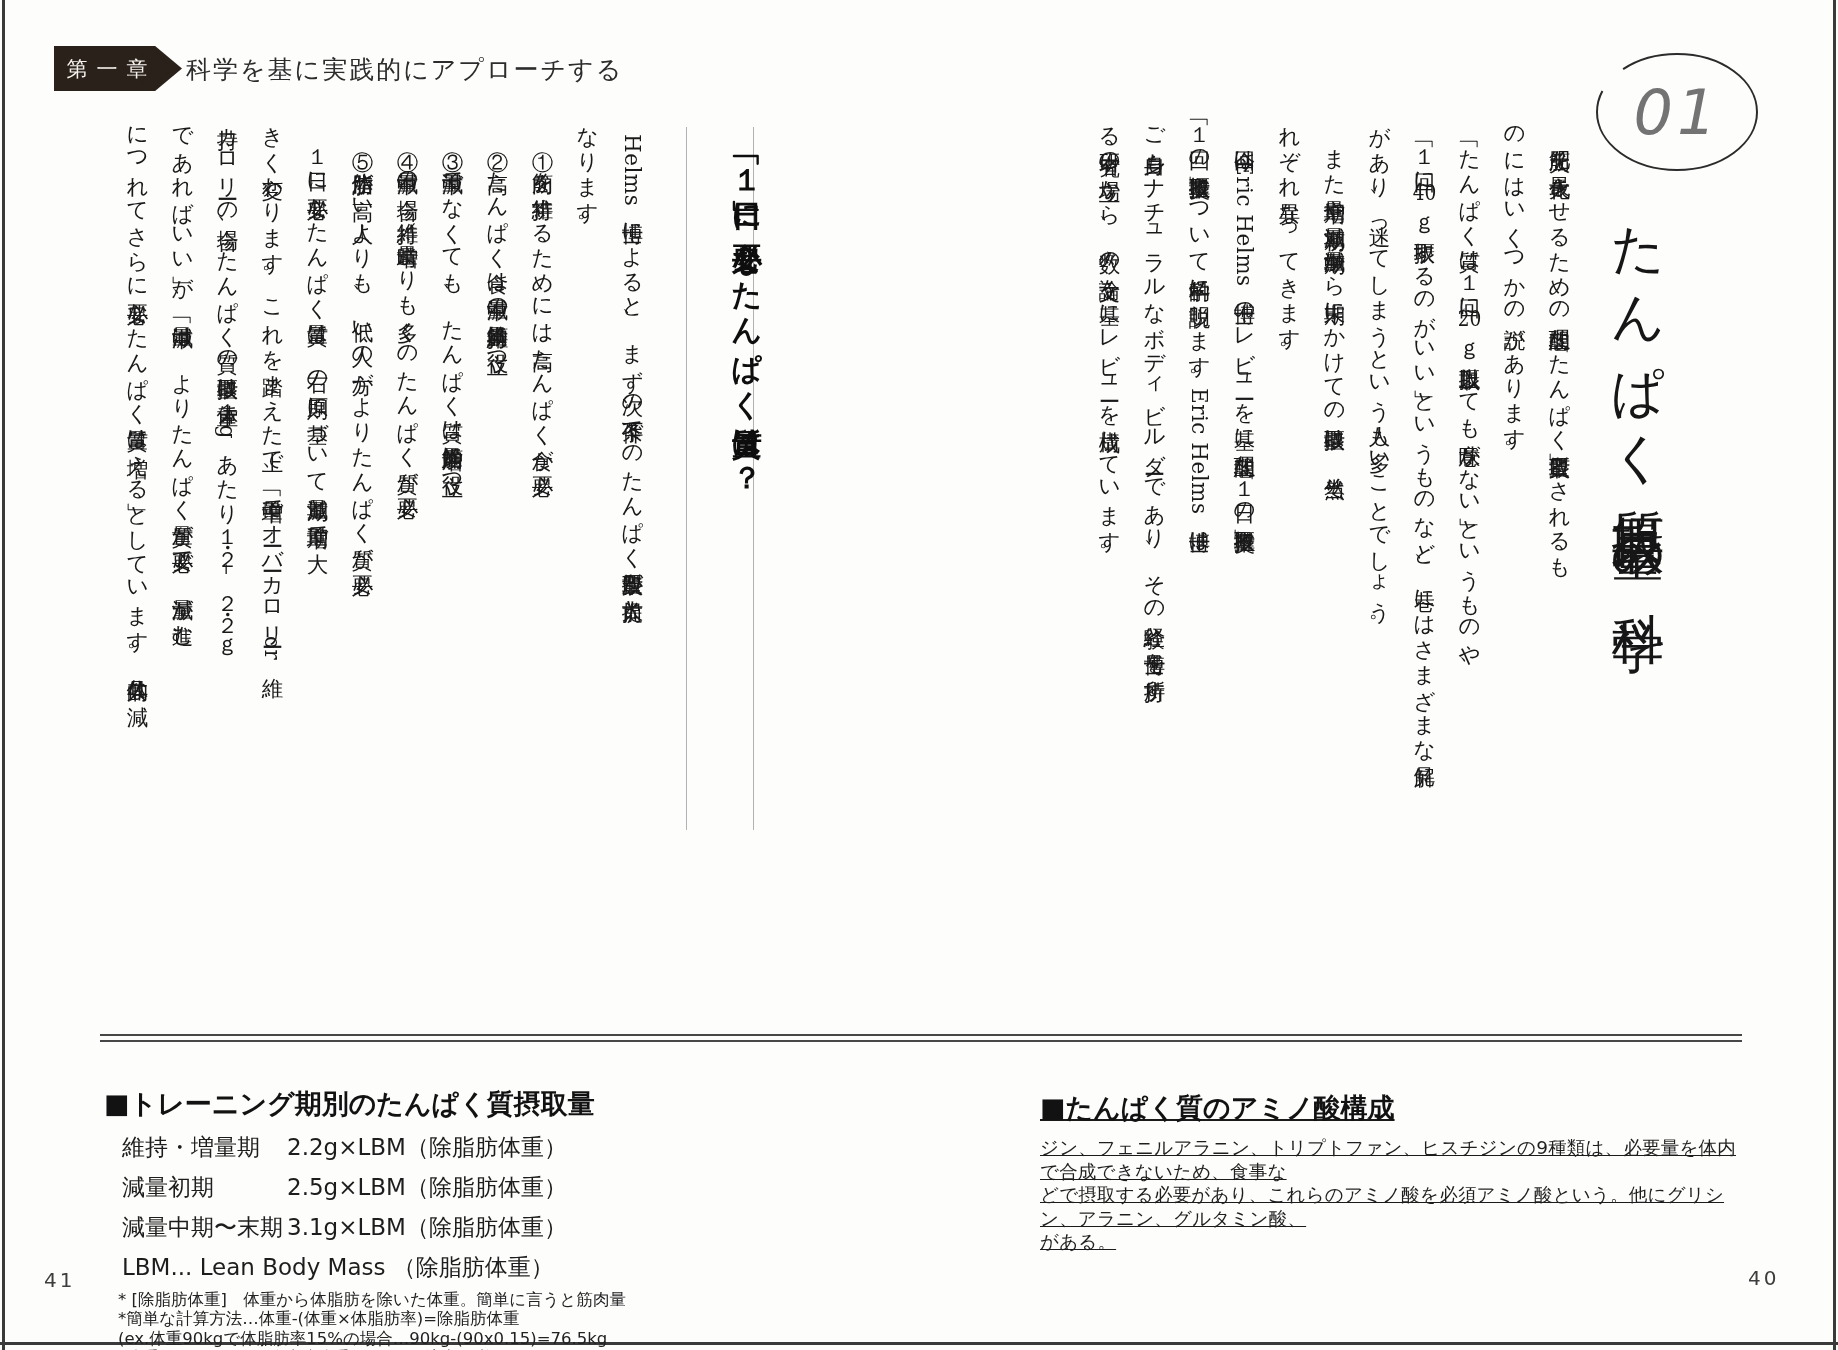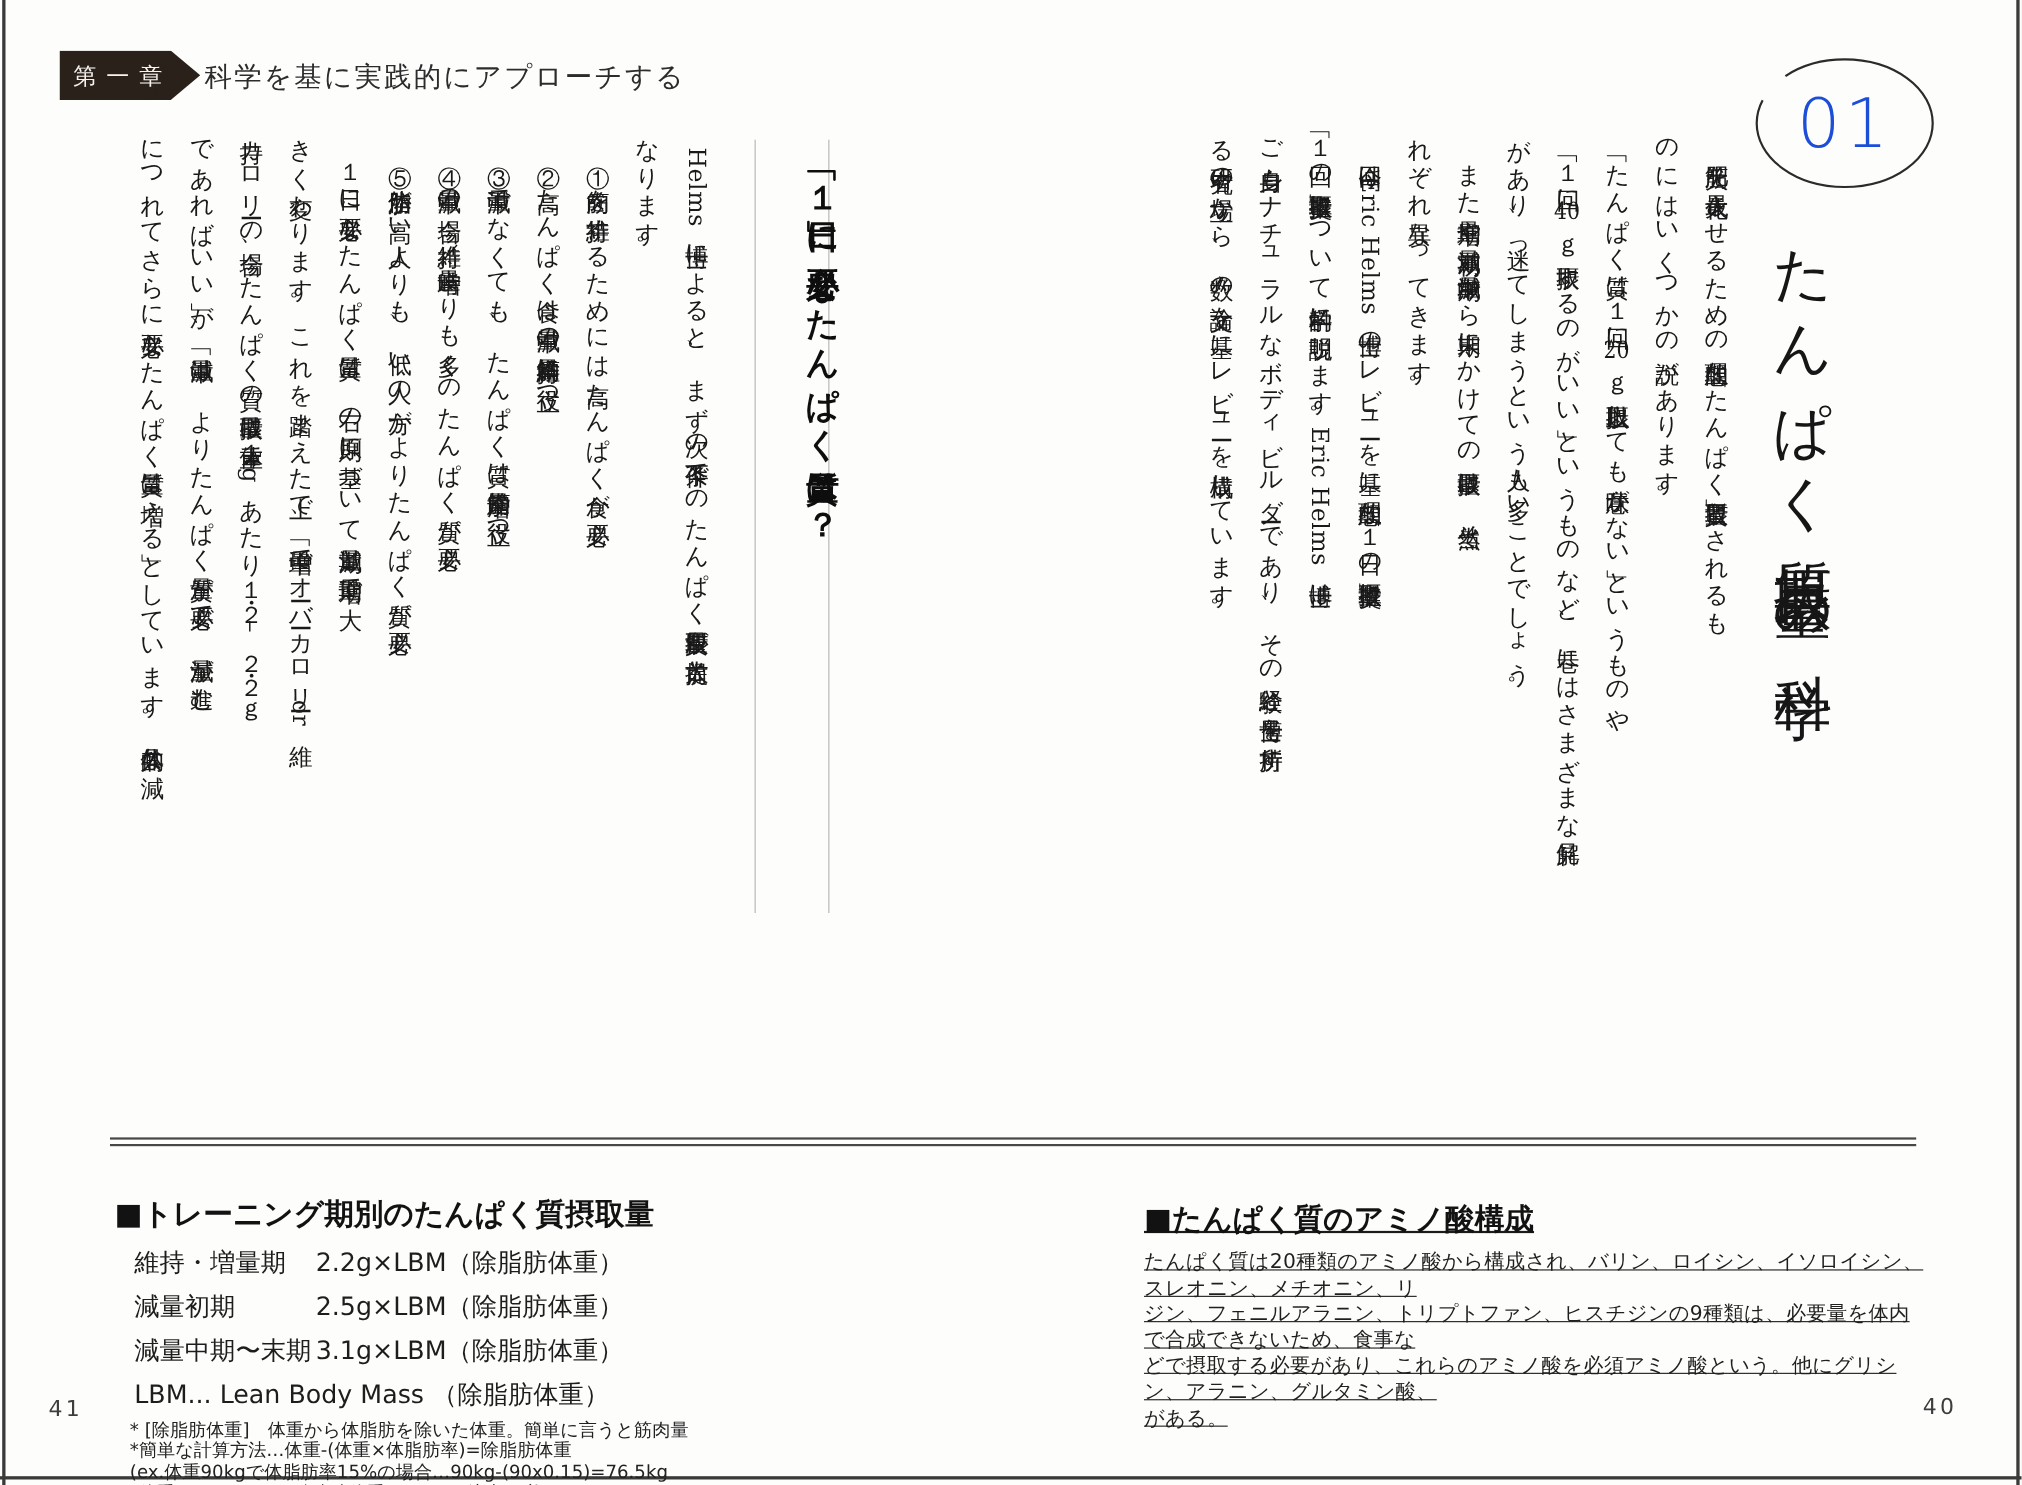--- a/index.html
+++ b/index.html
@@ -15,21 +15,21 @@
   .badge{position:absolute;left:6px;top:46px;width:128px;height:45px;background:#2a211b;
          clip-path:polygon(0 0,79% 0,100% 50%,79% 100%,0 100%);
          display:flex;align-items:center;justify-content:center;padding-right:22px;box-sizing:border-box;margin-left:48px;}
   .badge span{color:#f6f3ef;font-size:21px;letter-spacing:9px;text-indent:9px;}
   .chevrons{position:absolute;left:134px;top:45px;}
   .htitle{position:absolute;left:186px;top:53px;font-size:25px;letter-spacing:2px;color:#2c2c2c;}
 
   
   .numcircle{position:absolute;left:1592px;top:48px;width:170px;height:128px;}
   .secnum{position:absolute;left:1592px;top:48px;width:170px;height:128px;display:flex;align-items:center;justify-content:center;
-          font-family:"DejaVu Sans","Liberation Sans",sans-serif;font-weight:300;font-size:62px;letter-spacing:4px;color:#1d4ed8;}
+          font-family:"DejaVu Sans","Liberation Sans",sans-serif;font-weight:300;font-size:62px;letter-spacing:4px;color:#737373;font-style:italic;}
   .main-title{position:absolute;right:128px;top:188px;height:700px;writing-mode:vertical-rl;text-orientation:mixed;
               font-size:53px;letter-spacing:9px;color:#161616;font-weight:400;}
 
   .vblock{position:absolute;writing-mode:vertical-rl;text-orientation:mixed;
           font-size:21.5px;line-height:45px;letter-spacing:0.5px;color:#191919;}
   .p40body{right:256px;top:112px;height:730px;width:500px;}
   .p41body{right:1183px;top:112px;height:730px;width:545px;}
   .vcol{display:block;}
   .tcy{text-combine-upright:all;}
 
@@ -131,21 +131,20 @@
     </div>
     <div class="lbm">LBM... Lean Body Mass （除脂肪体重）</div>
     <div class="fnote">* [除脂肪体重]　体重から体脂肪を除いた体重。簡単に言うと筋肉量</div>
     <div class="fnote">*簡単な計算方法…体重-(体重×体脂肪率)=除脂肪体重</div>
     <div class="fnote">(ex.体重90kgで体脂肪率15%の場合…90kg-(90x0.15)=76.5kg</div>
     <div class="fnote">*体重×gではなく、除脂肪体重×gなので注意が必要。</div>
   </div>
 
   <div class="ablock sans">
     <div class="btitle">■たんぱく質のアミノ酸構成</div>
-    <div class="aline">たんぱく質は20種類のアミノ酸から構成され、バリン、ロイシン、イソロイシン、スレオニン、メチオニン、リ</div>
     <div class="aline">ジン、フェニルアラニン、トリプトファン、ヒスチジンの9種類は、必要量を体内で合成できないため、食事な</div>
     <div class="aline">どで摂取する必要があり、これらのアミノ酸を必須アミノ酸という。他にグリシン、アラニン、グルタミン酸、</div>
     <div class="aline">がある。</div>
   </div>
 
   <div class="pageno" id="pn41">41</div>
   <div class="pageno" id="pn40">40</div>
 
 </div>
 

